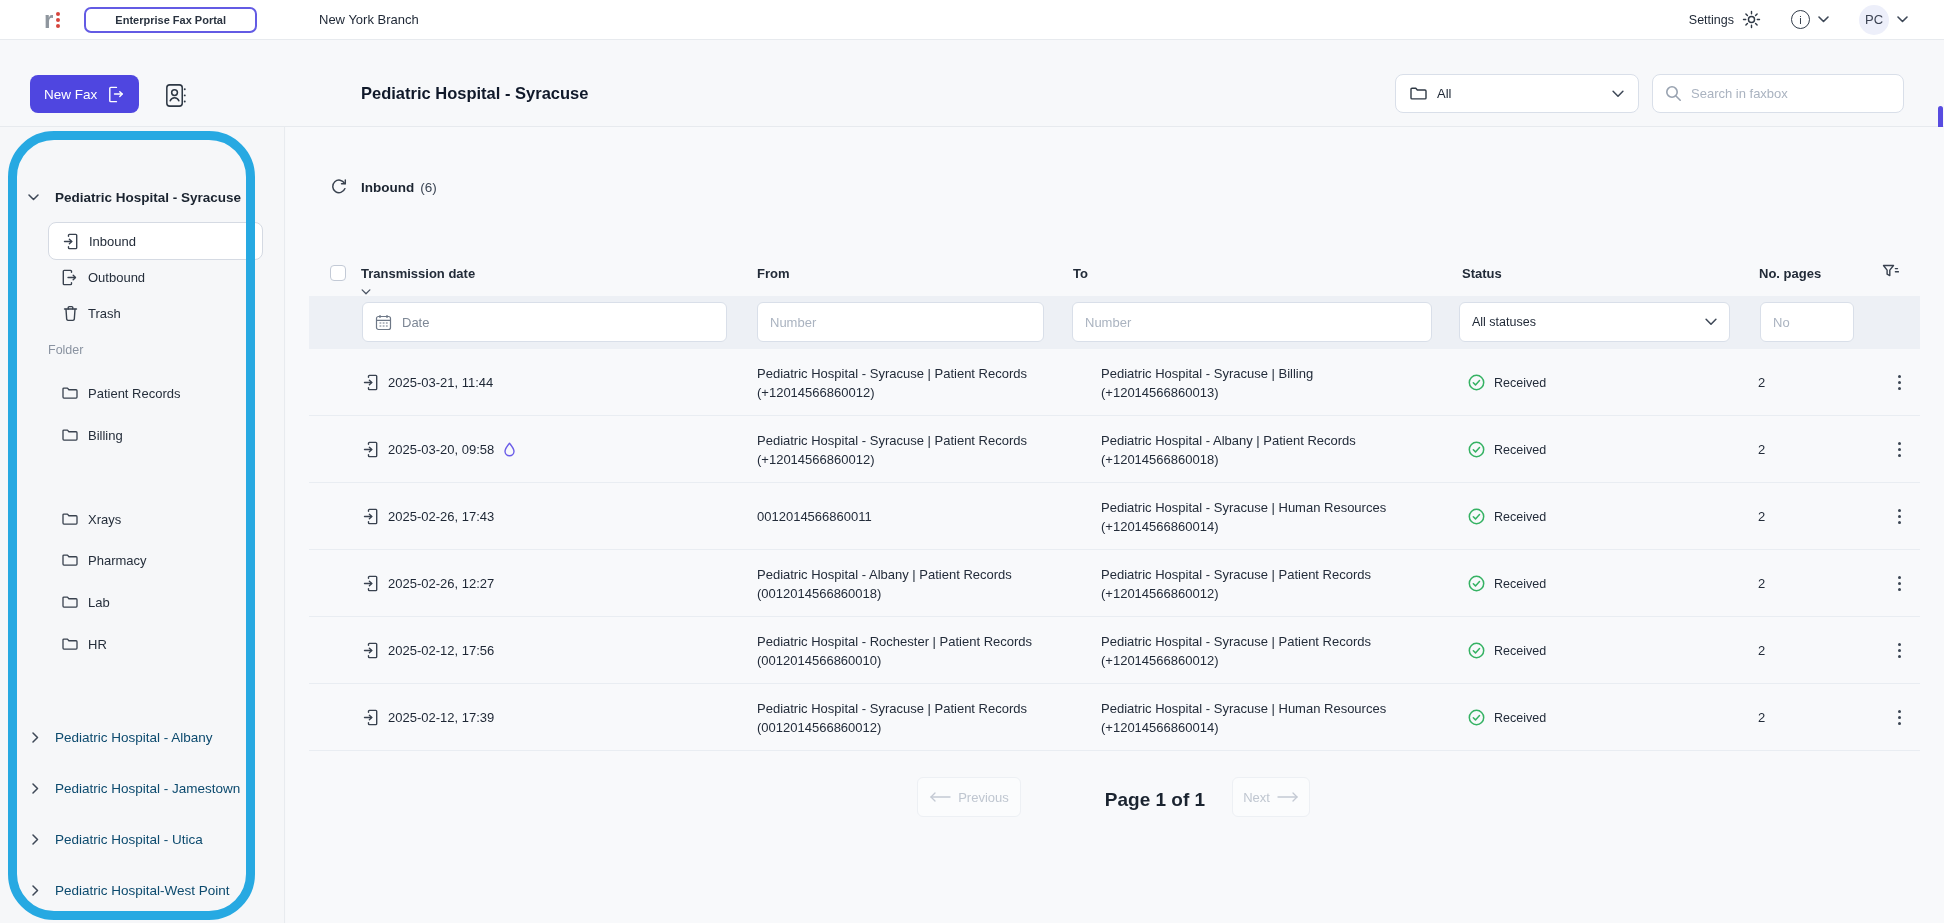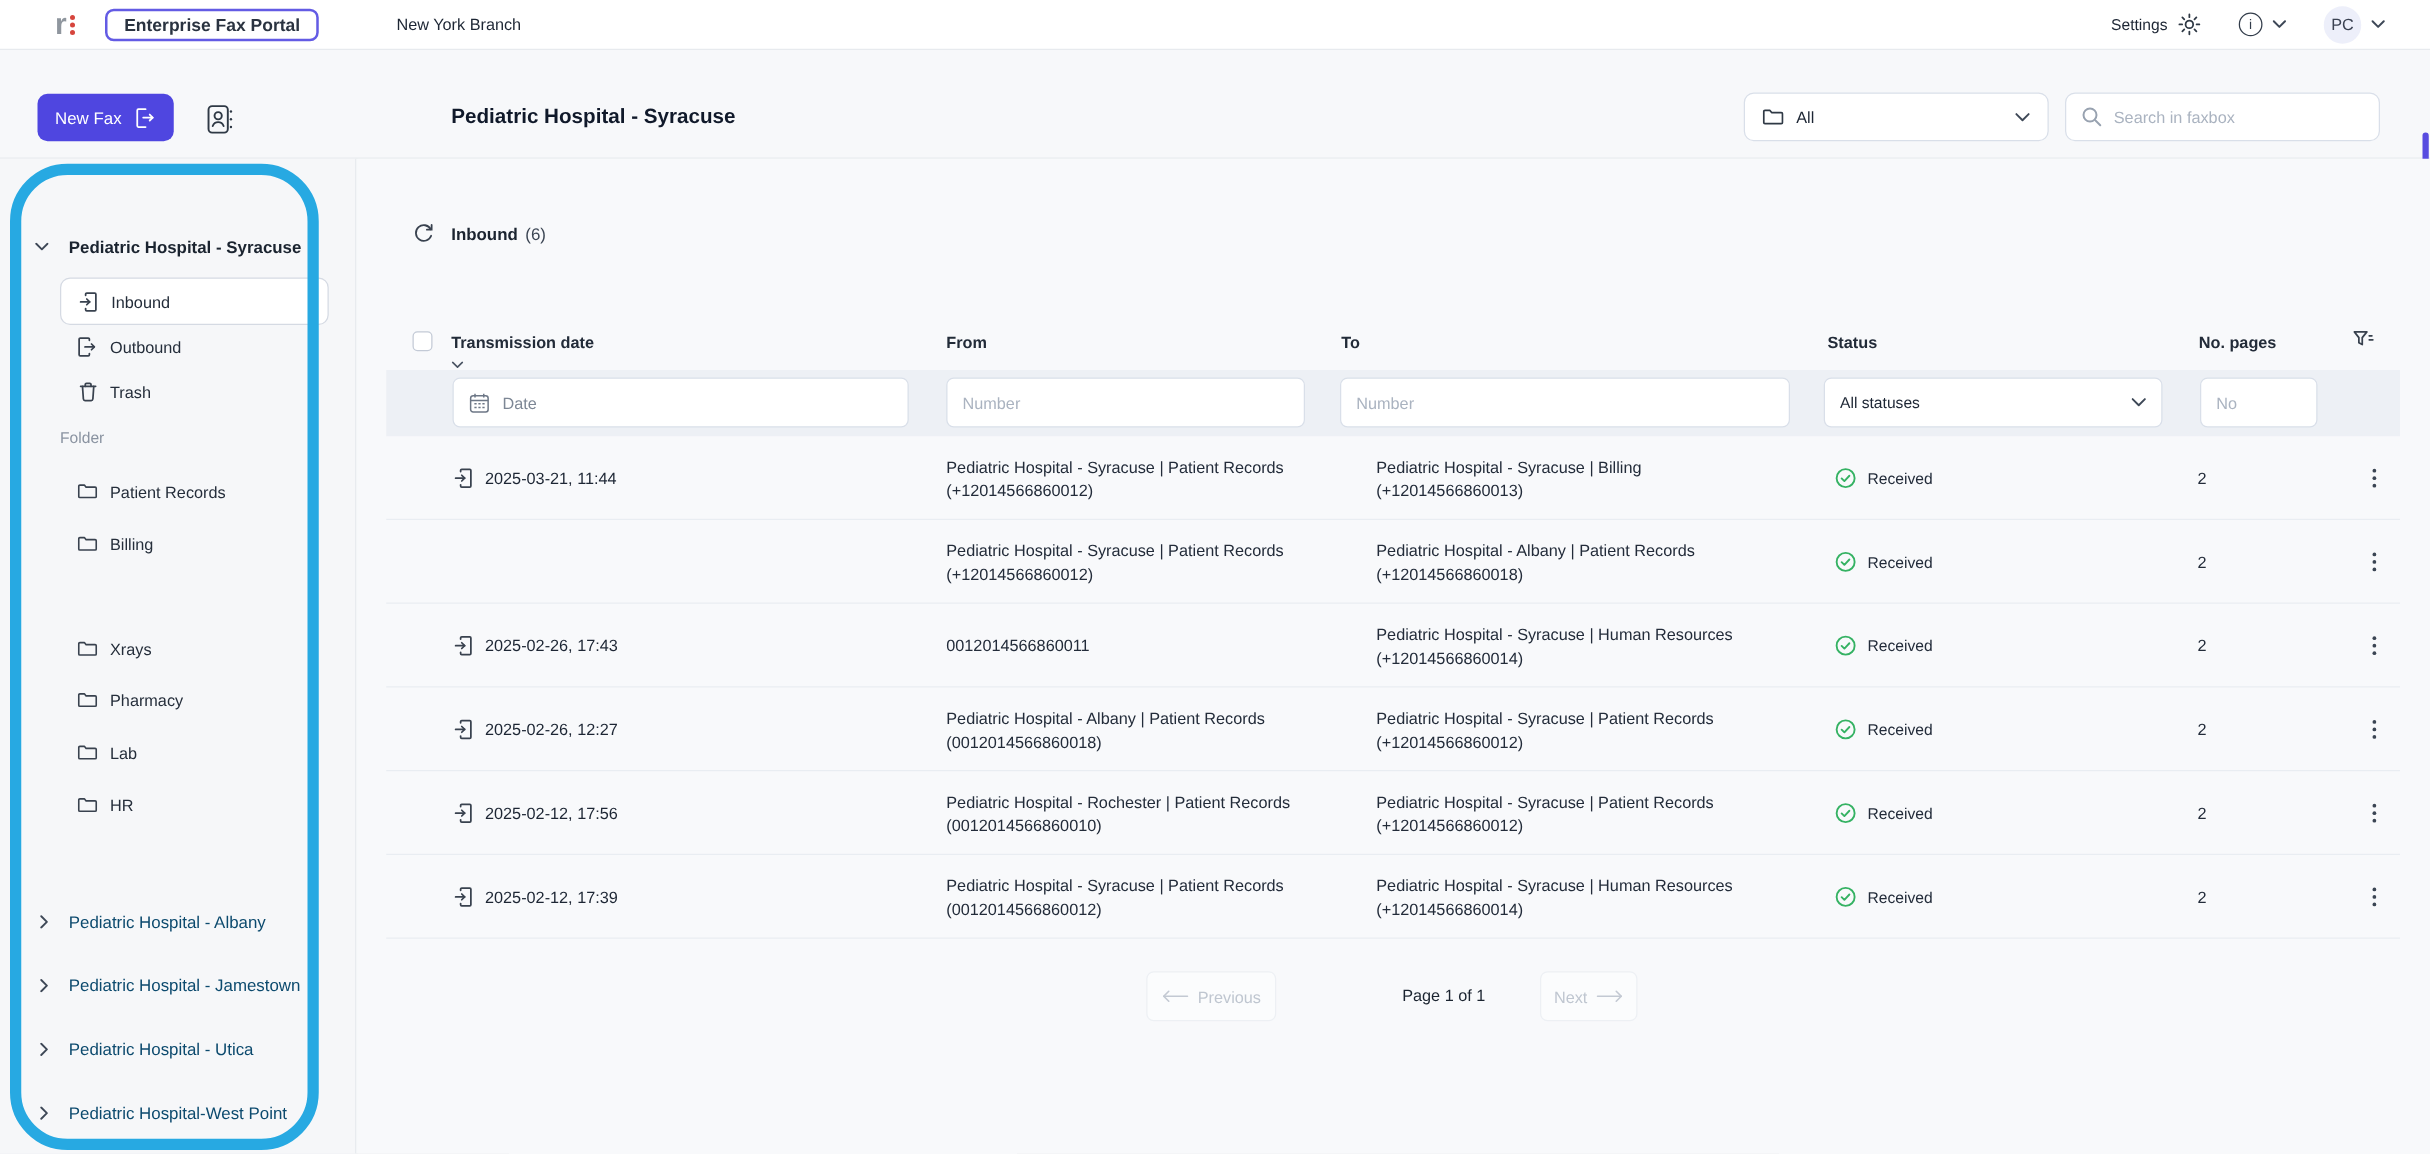--- a/index.html
+++ b/index.html
@@ -7,22 +7,22 @@
   body { font-family:"Liberation Sans", sans-serif; }
   .screen { position:relative; width:1944px; height:923px; background:#f7f8fa; overflow:hidden; }
 
   
   .topbar { position:absolute; left:0; top:0; width:1944px; height:40px; background:#ffffff;
             border-bottom:1px solid #e7eaee; display:flex; align-items:center; z-index:10; }
   .logo { margin-left:44px; display:flex; align-items:flex-end; gap:3px; }
   .logo-r { color:#8f969e; font-size:24px; font-weight:700; line-height:20px; }
   .logo-dots { display:flex; flex-direction:column; gap:2px; padding-bottom:2px; }
   .logo-dots i { width:4px; height:4px; border-radius:50%; background:#d6453d; }
-  .efp-btn { margin-left:24px; height:26px; padding:0 13px; background:#fff; border:2px solid #635be4;
-             border-radius:7px; font-family:inherit; font-size:14px; font-weight:600; color:#2a3340; cursor:pointer; }
+  .efp-btn { margin-left:24px; height:26px; padding:0 29px; background:#fff; border:2px solid #635be4;
+             border-radius:7px; font-family:inherit; font-size:11px; font-weight:600; color:#2a3340; cursor:pointer; }
   .branch { margin-left:62px; font-size:13px; color:#1d2634; }
   .top-right { margin-left:auto; margin-right:36px; display:flex; align-items:center; gap:30px; }
   .tr-group { display:flex; align-items:center; gap:8px; cursor:pointer; }
   .settings-lbl { font-size:12.5px; color:#1d2634; }
   .info-circle { width:19px; height:19px; border:1.6px solid #323c4a; border-radius:50%;
                  display:flex; align-items:center; justify-content:center; font-size:11px; color:#323c4a; }
   .avatar { width:30px; height:30px; border-radius:50%; background:#edeffa; display:flex; align-items:center;
             justify-content:center; font-size:13px; color:#3b4252; }
 
   
@@ -102,22 +102,22 @@
   .c-pages { position:absolute; left:1449px; top:0; height:67px; display:flex; align-items:center; font-size:13px; color:#232c3a; }
   .kebab { position:absolute; left:1577px; top:0; height:67px; width:26px; display:flex; flex-direction:column;
            align-items:center; justify-content:center; gap:3px; cursor:pointer; background:none; border:none; }
   .kebab i { width:3px; height:3px; border-radius:50%; background:#3b4553; }
 
   .pg-btn { position:absolute; top:777px; height:40px; background:#fbfcfd; border:1px solid #edf0f4; border-radius:6px;
             display:flex; align-items:center; justify-content:center; gap:7px; font-family:inherit; font-size:13px;
             color:#bfc6d0; cursor:default; }
   .pg-prev { left:917px; width:104px; }
   .pg-next { left:1232px; width:78px; }
-  .pg-info { position:absolute; left:1085px; top:789px; width:140px; text-align:center; font-size:13px;
-             font-weight:400; color:#1b2430; }
+  .pg-info { position:absolute; left:1085px; top:789px; width:140px; text-align:center; font-size:19px;
+             font-weight:700; color:#1b2430; }
 </style>
 </head>
 <body>
 
 <div class="screen">
 
   <div class="topbar">
     <div class="logo">
       <span class="logo-r">r</span>
       <span class="logo-dots">
@@ -427,20 +427,35 @@
       <span class="txt">Received</span>
     </div>
     <div class="c-pages">2</div>
     <button class="kebab">
           <i></i>
           <i></i>
           <i></i>
         </button>
   </div>
       <div class="trow" style="top: 416px;">
+    <div class="c-date">
+      <span style="display:flex">
+        <svg width="16" height="17" viewBox="0 0 16 17" fill="none" stroke="#39424f" stroke-width="1.4" stroke-linecap="round" stroke-linejoin="round">
+              <path d="M5.5 3.2V2.3c0-.5.4-.9.9-.9h6.4c.5 0 .9.4.9.9v12.4c0 .5-.4.9-.9.9H6.4c-.5 0-.9-.4-.9-.9v-.9"></path>
+              <path d="M1.5 8.5h7.2"></path>
+              <path d="M6.4 6.2 8.7 8.5l-2.3 2.3"></path>
+            </svg>
+      </span>
+      <span class="txt">2025-03-20, 09:58</span>
+      <span style="display:flex">
+        <svg width="13" height="15" viewBox="0 0 13 15" fill="none" stroke="#6a5ce8" stroke-width="1.4" stroke-linejoin="round">
+              <path d="M6.5 1.2S2 6.6 2 9.3a4.5 4.5 0 0 0 9 0C11 6.6 6.5 1.2 6.5 1.2z"></path>
+            </svg>
+      </span>
+    </div>
     <div class="two-line c-from">
       <span class="l1">Pediatric Hospital - Syracuse | Patient Records</span>
       <span class="l2">(+12014566860012)</span>
     </div>
     <div class="two-line c-to">
       <span class="l1">Pediatric Hospital - Albany | Patient Records</span>
       <span class="l2">(+12014566860018)</span>
     </div>
     <div class="c-status">
       <span style="display:flex">

